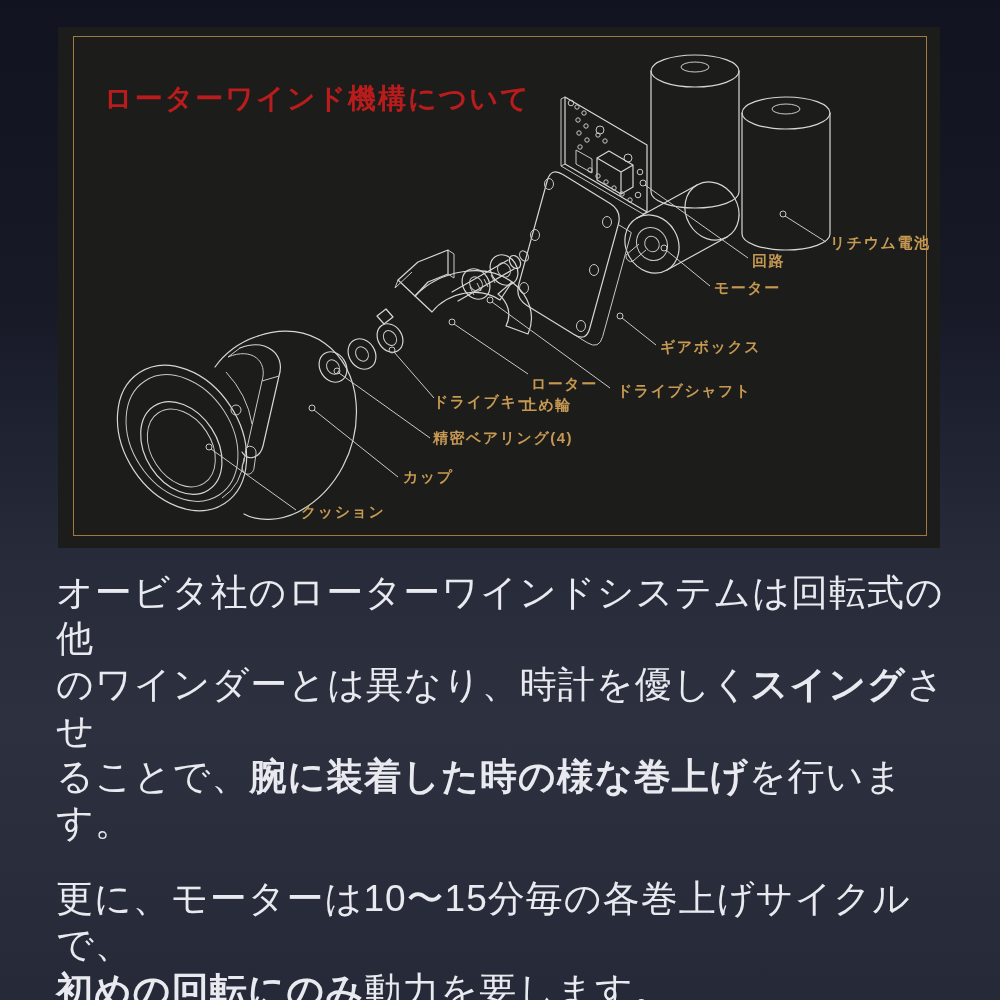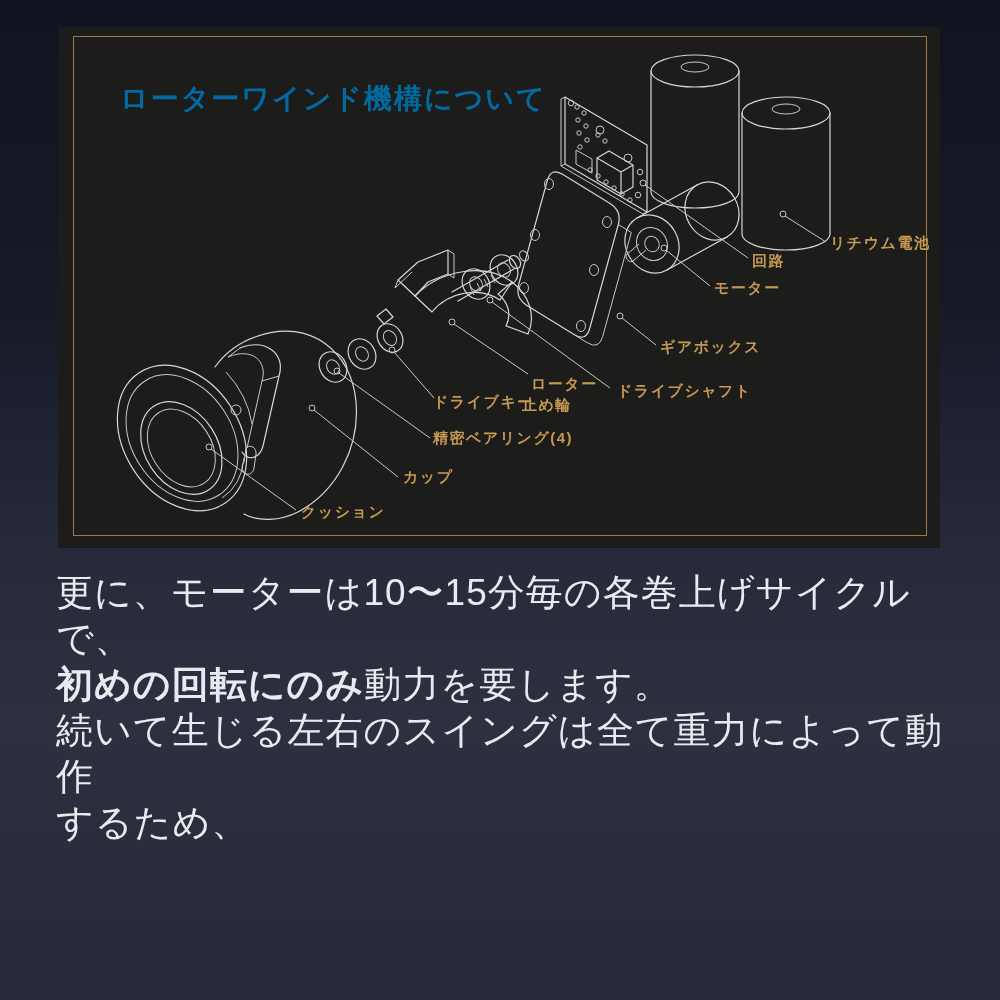--- a/index.html
+++ b/index.html
@@ -10,22 +10,22 @@
   }
   .panel{
     position:absolute;left:58px;top:27px;width:882px;height:521px;
     background:#1c1c1a;
   }
   .panel-border{
     position:absolute;left:73px;top:36px;width:852px;height:498px;
     border:1.5px solid #9c7a42;
   }
   .diagram-title{
-    position:absolute;left:120px;top:80px;
-    color:#0369a1;font-size:28px;font-weight:bold;letter-spacing:2px;
+    position:absolute;left:104px;top:80px;
+    color:#b91c1c;font-size:28px;font-weight:bold;letter-spacing:2px;
     white-space:nowrap;
   }
   svg.diagram{position:absolute;left:0;top:0;}
   svg .ln{stroke:#d6d6d4;stroke-width:1.2;fill:none;stroke-linecap:round;stroke-linejoin:round;}
   svg .thin{stroke:#c8c8c6;stroke-width:1;fill:none;}
   svg .lbl{fill:#c69953;font-size:15px;font-weight:600;letter-spacing:1.5px;}
   .body-text{
     position:absolute;left:56px;top:570px;width:900px;
     color:#e9eaef;font-size:37px;line-height:46px;letter-spacing:1px;
   }
@@ -188,17 +188,20 @@
   <text class="lbl" x="522" y="410">止め輪</text>
   <text class="lbl" x="433" y="407">ドライブキー</text>
   <text class="lbl" x="433" y="443">精密ベアリング(4)</text>
   <text class="lbl" x="403" y="482">カップ</text>
   <text class="lbl" x="301" y="517">クッション</text>
 </svg>
 
 <div class="diagram-title">ローターワインド機構について</div>
 
 <div class="body-text">
+    <p><span>オービタ社のローターワインドシステムは回転式の他
+のワインダーとは異なり、時計を優しく</span><span class="b">スイング</span><span>させ
+ることで、</span><span class="b">腕に装着した時の様な巻上げ</span><span>を行います。</span></p>
     <p><span>更に、モーターは10〜15分毎の各巻上げサイクルで、
 </span><span class="b">初めの回転にのみ</span><span>動力を要します。
 続いて生じる左右のスイングは全て重力によって動作
 するため、</span></p>
   </div>
 
 </body></html>

